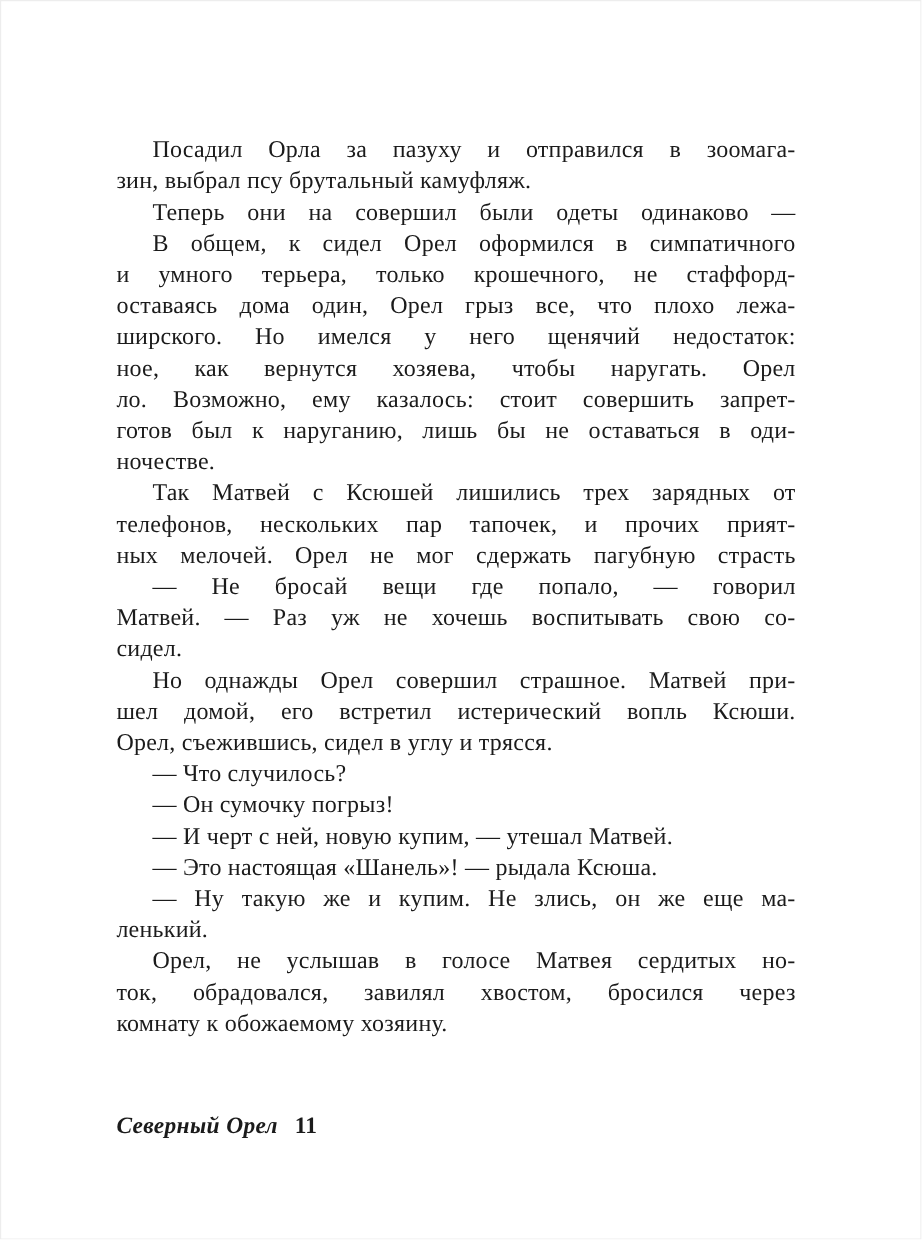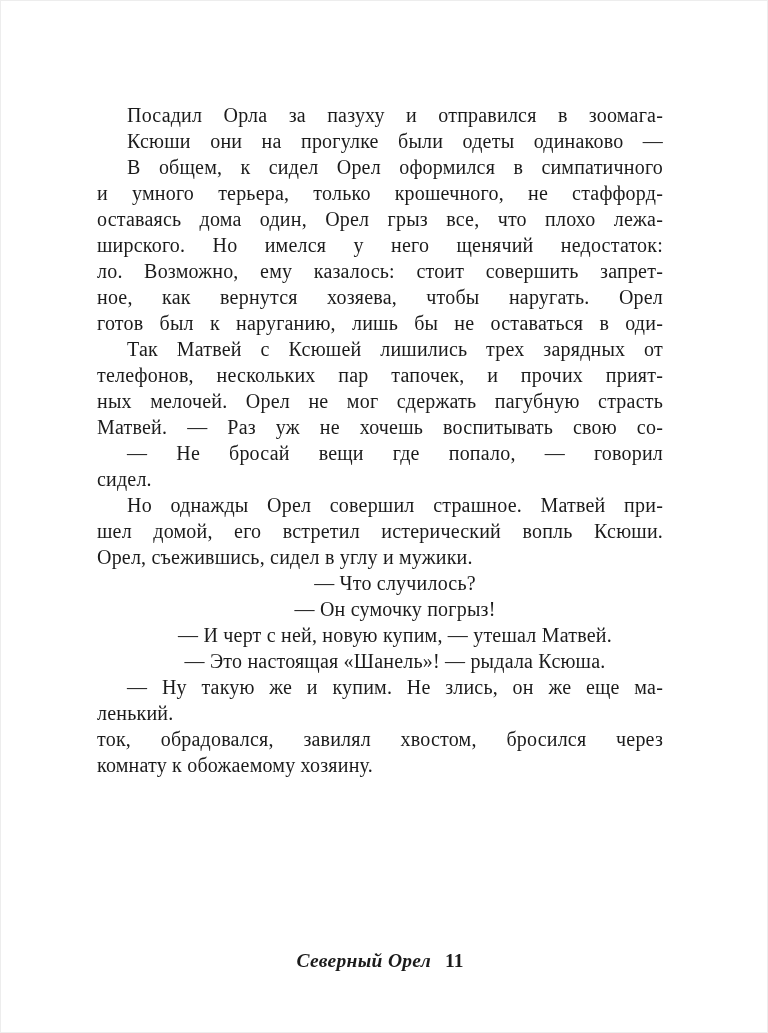--- a/index.html
+++ b/index.html
@@ -17,21 +17,21 @@
     position: relative;
     width: 768px;
     height: 1033px;
     background: #ffffff;
     box-shadow: inset 0 0 0 1px #ededed;
   }
 
   .text-block {
     position: absolute;
     left: 97px;
-    top: 102px;
+    top: 112px;
     width: 566px;
     font-size: 20px;
     line-height: 26px;
     letter-spacing: 0.2px;
   }
 
   .paragraph { margin: 0; }
 
   .line {
     white-space: normal;
@@ -41,29 +41,28 @@
 
   
   .line.justified {
     text-align: justify;
     text-align-last: justify;
   }
 
   
   .line.first-line {
     padding-left: 30px;
-    text-align: center;
   }
 
   .footer {
     position: absolute;
-    top: 948px;
+    top: 926px;
     left: 97px;
     width: 566px;
-    text-align: center;
+    text-align: left;
     font-size: 19.5px;
     line-height: 26px;
   }
 
   .footer .book-title {
     font-style: italic;
     font-weight: bold;
     letter-spacing: 0.3px;
   }
 
@@ -74,65 +73,68 @@
   }
 </style>
 </head>
 <body>
 
 <div class="page">
 
   <div class="text-block" id="text-block">
       <div class="paragraph">
         <div class="line first-line justified">Посадил Орла за пазуху и отправился в зоомага-</div>
+        <div class="line">зин, выбрал псу брутальный камуфляж.</div>
       </div>
       <div class="paragraph">
-        <div class="line first-line justified">Ксюши они на прогулке были одеты одинаково —</div>
+        <div class="line first-line justified">Теперь они на совершил были одеты одинаково —</div>
       </div>
       <div class="paragraph">
         <div class="line first-line justified">В общем, к сидел Орел оформился в симпатичного</div>
         <div class="line justified">и умного терьера, только крошечного, не стаффорд-</div>
         <div class="line justified">оставаясь дома один, Орел грыз все, что плохо лежа-</div>
         <div class="line justified">ширского. Но имелся у него щенячий недостаток:</div>
+        <div class="line justified">ное, как вернутся хозяева, чтобы наругать. Орел</div>
         <div class="line justified">ло. Возможно, ему казалось: стоит совершить запрет-</div>
-        <div class="line justified">ное, как вернутся хозяева, чтобы наругать. Орел</div>
         <div class="line justified">готов был к наруганию, лишь бы не оставаться в оди-</div>
+        <div class="line">ночестве.</div>
       </div>
       <div class="paragraph">
         <div class="line first-line justified">Так Матвей с Ксюшей лишились трех зарядных от</div>
         <div class="line justified">телефонов, нескольких пар тапочек, и прочих прият-</div>
         <div class="line justified">ных мелочей. Орел не мог сдержать пагубную страсть</div>
       </div>
       <div class="paragraph">
+        <div class="line first-line justified">— Не бросай вещи где попало, — говорил</div>
         <div class="line justified">Матвей. — Раз уж не хочешь воспитывать свою со-</div>
-        <div class="line first-line justified">— Не бросай вещи где попало, — говорил</div>
         <div class="line">сидел.</div>
       </div>
       <div class="paragraph">
         <div class="line first-line justified">Но однажды Орел совершил страшное. Матвей при-</div>
         <div class="line justified">шел домой, его встретил истерический вопль Ксюши.</div>
-        <div class="line">Орел, съежившись, сидел в углу и мужики.</div>
+        <div class="line">Орел, съежившись, сидел в углу и трясся.</div>
       </div>
       <div class="paragraph">
         <div class="line first-line">— Что случилось?</div>
       </div>
       <div class="paragraph">
         <div class="line first-line">— Он сумочку погрыз!</div>
       </div>
       <div class="paragraph">
         <div class="line first-line">— И черт с ней, новую купим, — утешал Матвей.</div>
       </div>
       <div class="paragraph">
         <div class="line first-line">— Это настоящая «Шанель»! — рыдала Ксюша.</div>
       </div>
       <div class="paragraph">
         <div class="line first-line justified">— Ну такую же и купим. Не злись, он же еще ма-</div>
         <div class="line">ленький.</div>
       </div>
       <div class="paragraph">
+        <div class="line first-line justified">Орел, не услышав в голосе Матвея сердитых но-</div>
         <div class="line justified">ток, обрадовался, завилял хвостом, бросился через</div>
         <div class="line">комнату к обожаемому хозяину.</div>
       </div>
     </div>
 
   <div class="footer">
     <span class="book-title">Северный Орел</span><span class="page-number">11</span>
   </div>
 
 </div>

